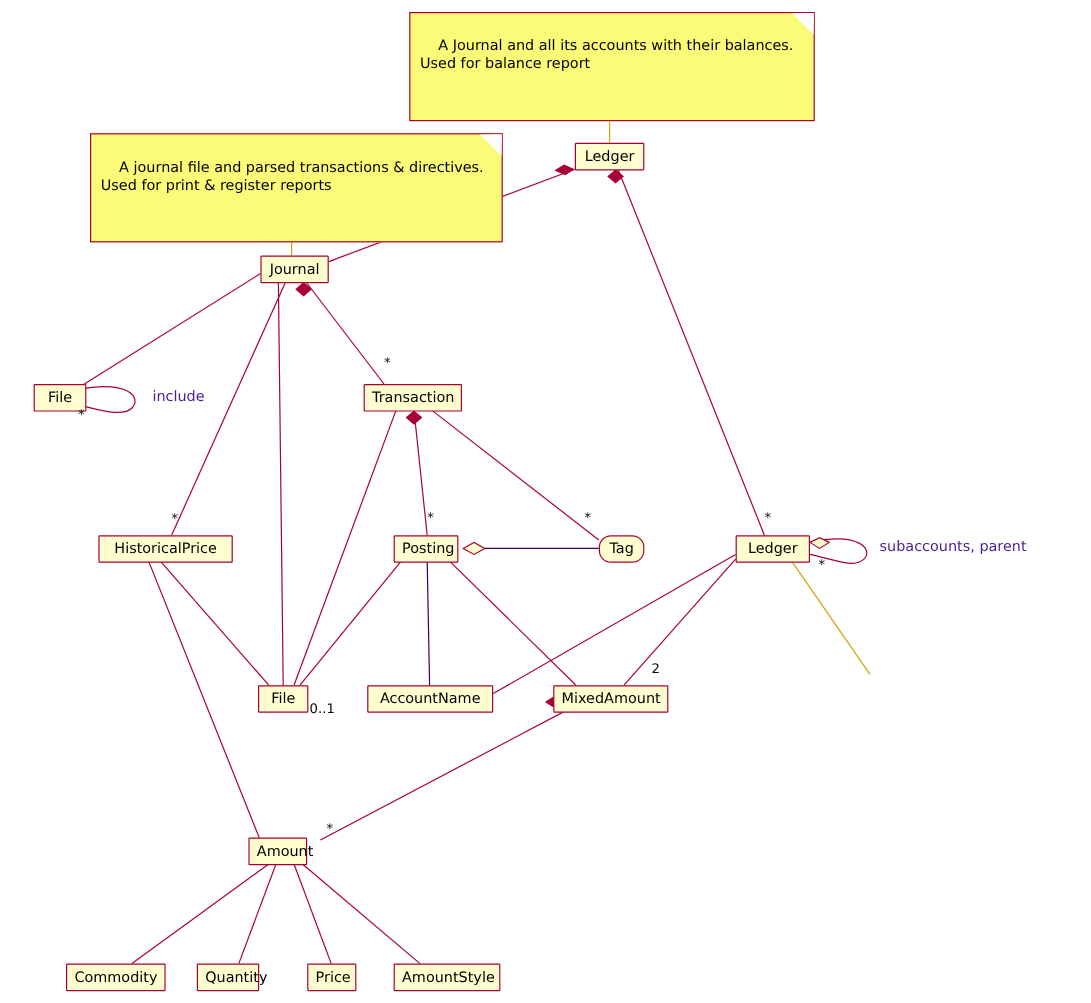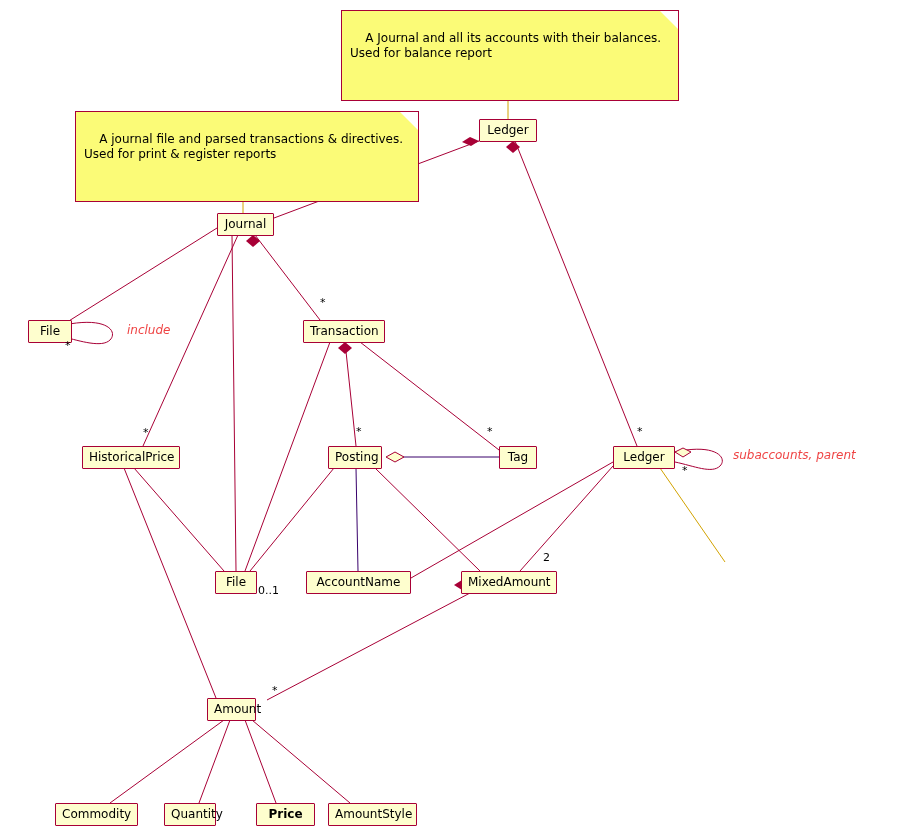--- a/index.html
+++ b/index.html
@@ -55,23 +55,22 @@
     width: 0;
     height: 0;
     border-left: 9px solid transparent;
     border-bottom: 9px solid transparent;
     border-top: 9px solid #ffffff;
     border-right: 9px solid #ffffff;
   }
   .lbl {
     position: absolute;
     font-size: 12px;
-    color: #ef4444;
+    color: #4c1d95;
     white-space: nowrap;
-    font-style: italic;
   }
   .mult {
     position: absolute;
     font-size: 11px;
     color: #000000;
     white-space: nowrap;
   }
 </style>
 </head>
 <body>
@@ -148,27 +147,27 @@
   </div>
   <div class="cls" style="left:217px; top:213px; width:57px;">
     <span>Journal</span>
   </div>
   <div class="cls" style="left:28px; top:320px; width:44px;">
     <span>File</span>
   </div>
   <div class="cls" style="left:303px; top:320px; width:82px;">
     <span>Transaction</span>
   </div>
-  <div class="cls" style="left:82px; top:446px; width:98px;">
+  <div class="cls" style="left:82px; top:446px; width:112px;">
     <span>HistoricalPrice</span>
   </div>
   <div class="cls" style="left:328px; top:446px; width:54px;">
     <span>Posting</span>
   </div>
-  <div class="cls" style="left:499px; top:446px; width:38px;">
+  <div class="cls" style="left:499px; top:446px; width:38px;border-radius:10px;">
     <span>Tag</span>
   </div>
   <div class="cls" style="left:613px; top:446px; width:62px;">
     <span>Ledger</span>
   </div>
   <div class="cls" style="left:215px; top:571px; width:42px;">
     <span>File</span>
   </div>
   <div class="cls" style="left:306px; top:571px; width:105px;">
     <span>AccountName</span>
@@ -178,21 +177,21 @@
   </div>
   <div class="cls" style="left:207px; top:698px; width:49px;">
     <span>Amount</span>
   </div>
   <div class="cls" style="left:55px; top:803px; width:83px;">
     <span>Commodity</span>
   </div>
   <div class="cls" style="left:164px; top:803px; width:52px;">
     <span>Quantity</span>
   </div>
-  <div class="cls" style="left:256px; top:803px; width:59px;font-weight:bold;">
+  <div class="cls" style="left:256px; top:803px; width:41px;">
     <span>Price</span>
   </div>
   <div class="cls" style="left:328px; top:803px; width:89px;">
     <span>AmountStyle</span>
   </div>
 
   <div class="note" style="left:341px; top:10px; width:338px;">
     <span>A Journal and all its accounts with their balances.
 Used for balance report</span>
   </div>

